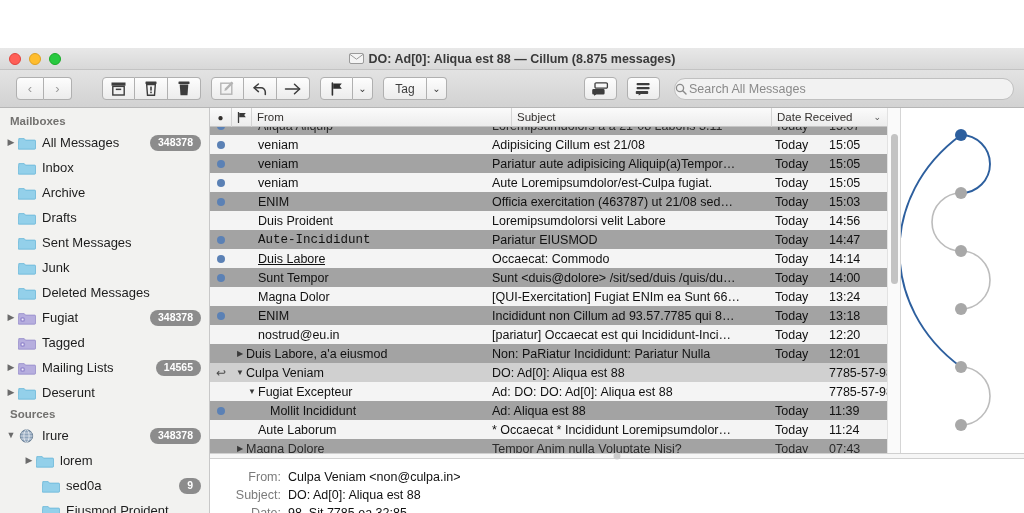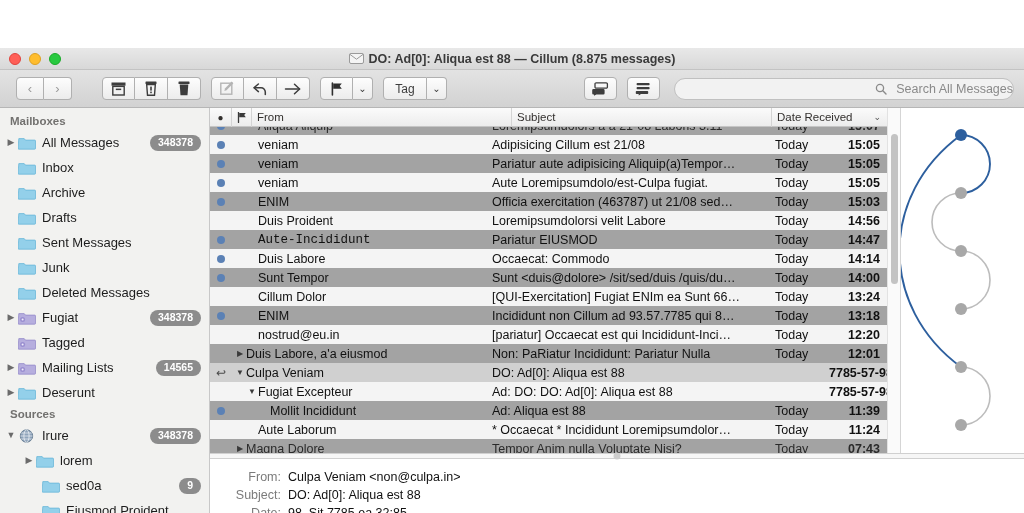--- a/index.html
+++ b/index.html
@@ -62,22 +62,22 @@
   .tbtn.arrowcell { min-width: 20px; }
   .nav-group { margin-left: 6px; margin-right: 30px; }
   .nav-group .tbtn { min-width: 28px; font-size: 13px; color:#9a9a9a; }
   .spacer { flex: 1; }
 
   .searchfield {
     height: 22px; width: 340px;
     background: #f2f2f2;
     border: 1px solid #c0c0c0;
     border-radius: 11px;
-    display: flex; align-items: center; justify-content: flex-end;
-    gap: 9px;
+    display: flex; align-items: center; justify-content: flex-start;
+    gap: 2px;
     color: #8a8a8a; font-size: 12.5px;
     margin-left: 4px;
   }
 
   
   .body { display: flex; height: 453px; }
 
   
   .sidebar {
     width: 210px; height: 453px;
@@ -143,22 +143,22 @@
   .c-dot { width: 22px; flex: none; display: flex; align-items: center; justify-content: center; }
   .udot { width: 8px; height: 8px; border-radius: 50%; background: #5b81b5; display:block; }
   .replied { font-size: 12px; color: #4a4a4a; line-height: 1; }
   .c-from { width: 260px; flex: none; display: flex; align-items: center;
             white-space: nowrap; overflow: hidden; padding-right: 6px; }
   .from-tw { width: 12px; flex:none; font-size: 8px; color: #3a3a3a; text-align:center; }
   .from-txt { overflow: hidden; text-overflow: ellipsis; }
   .c-subj { flex: 1; min-width: 0; white-space: nowrap; overflow: hidden;
             text-overflow: ellipsis; padding-right: 8px; }
   .c-day  { width: 54px; flex: none; }
-  .c-time { width: 58px; flex: none; text-align: right; padding-right: 7px;
-            white-space: nowrap; overflow: hidden; font-weight: bold; }
+  .c-time { width: 58px; flex: none; padding-right: 7px;
+            white-space: nowrap; overflow: hidden; }
   .row.partial-top, .row.partial-bot { color: #2a2a2a; }
 
   
   .vscroll {
     width: 13px; flex: none; background: #fafafa;
     border-left: 1px solid #e2e2e2;
     position: relative;
   }
   .vthumb {
     position: absolute; left: 3px; width: 7px; top: 26px; height: 150px;
@@ -510,21 +510,21 @@
                 <div class="c-time">15:05</div>
               </div>
               <div class="row alt">
                 <div class="c-dot">
                   <span class="udot"></span>
                 </div>
                 <div class="c-from" style="padding-left: 14px;">
                   <span class="from-tw"></span>
                   <span class="from-txt">veniam</span>
                 </div>
-                <div class="c-subj">Aute Loremipsumdolo/est-Culpa fugiat.</div>
+                <div class="c-subj">Aute Loremipsumdolor/est-Culpa fugiat.</div>
                 <div class="c-day">Today</div>
                 <div class="c-time">15:05</div>
               </div>
               <div class="row">
                 <div class="c-dot">
                   <span class="udot"></span>
                 </div>
                 <div class="c-from" style="padding-left: 14px;">
                   <span class="from-tw"></span>
                   <span class="from-txt">ENIM</span>
@@ -552,21 +552,21 @@
                   <span class="from-txt">Aute-Incididunt</span>
                 </div>
                 <div class="c-subj">Pariatur EIUSMOD</div>
                 <div class="c-day">Today</div>
                 <div class="c-time">14:47</div>
               </div>
               <div class="row alt">
                 <div class="c-dot">
                   <span class="udot"></span>
                 </div>
-                <div class="c-from" style="padding-left: 14px;">
+                <div class="c-from" style="padding-left: 14px; text-decoration: underline;">
                   <span class="from-tw"></span>
                   <span class="from-txt">Duis Labore</span>
                 </div>
                 <div class="c-subj">Occaecat: Commodo</div>
                 <div class="c-day">Today</div>
                 <div class="c-time">14:14</div>
               </div>
               <div class="row">
                 <div class="c-dot">
                   <span class="udot"></span>
@@ -576,21 +576,21 @@
                   <span class="from-txt">Sunt Tempor</span>
                 </div>
                 <div class="c-subj">Sunt &lt;duis@dolore&gt; /sit/sed/duis /quis/du…</div>
                 <div class="c-day">Today</div>
                 <div class="c-time">14:00</div>
               </div>
               <div class="row alt">
                 <div class="c-dot"></div>
                 <div class="c-from" style="padding-left: 14px;">
                   <span class="from-tw"></span>
-                  <span class="from-txt">Cillum Dolor</span>
+                  <span class="from-txt">Magna Dolor</span>
                 </div>
                 <div class="c-subj">[QUI-Exercitation] Fugiat ENIm ea Sunt 66…</div>
                 <div class="c-day">Today</div>
                 <div class="c-time">13:24</div>
               </div>
               <div class="row">
                 <div class="c-dot">
                   <span class="udot"></span>
                 </div>
                 <div class="c-from" style="padding-left: 14px;">

